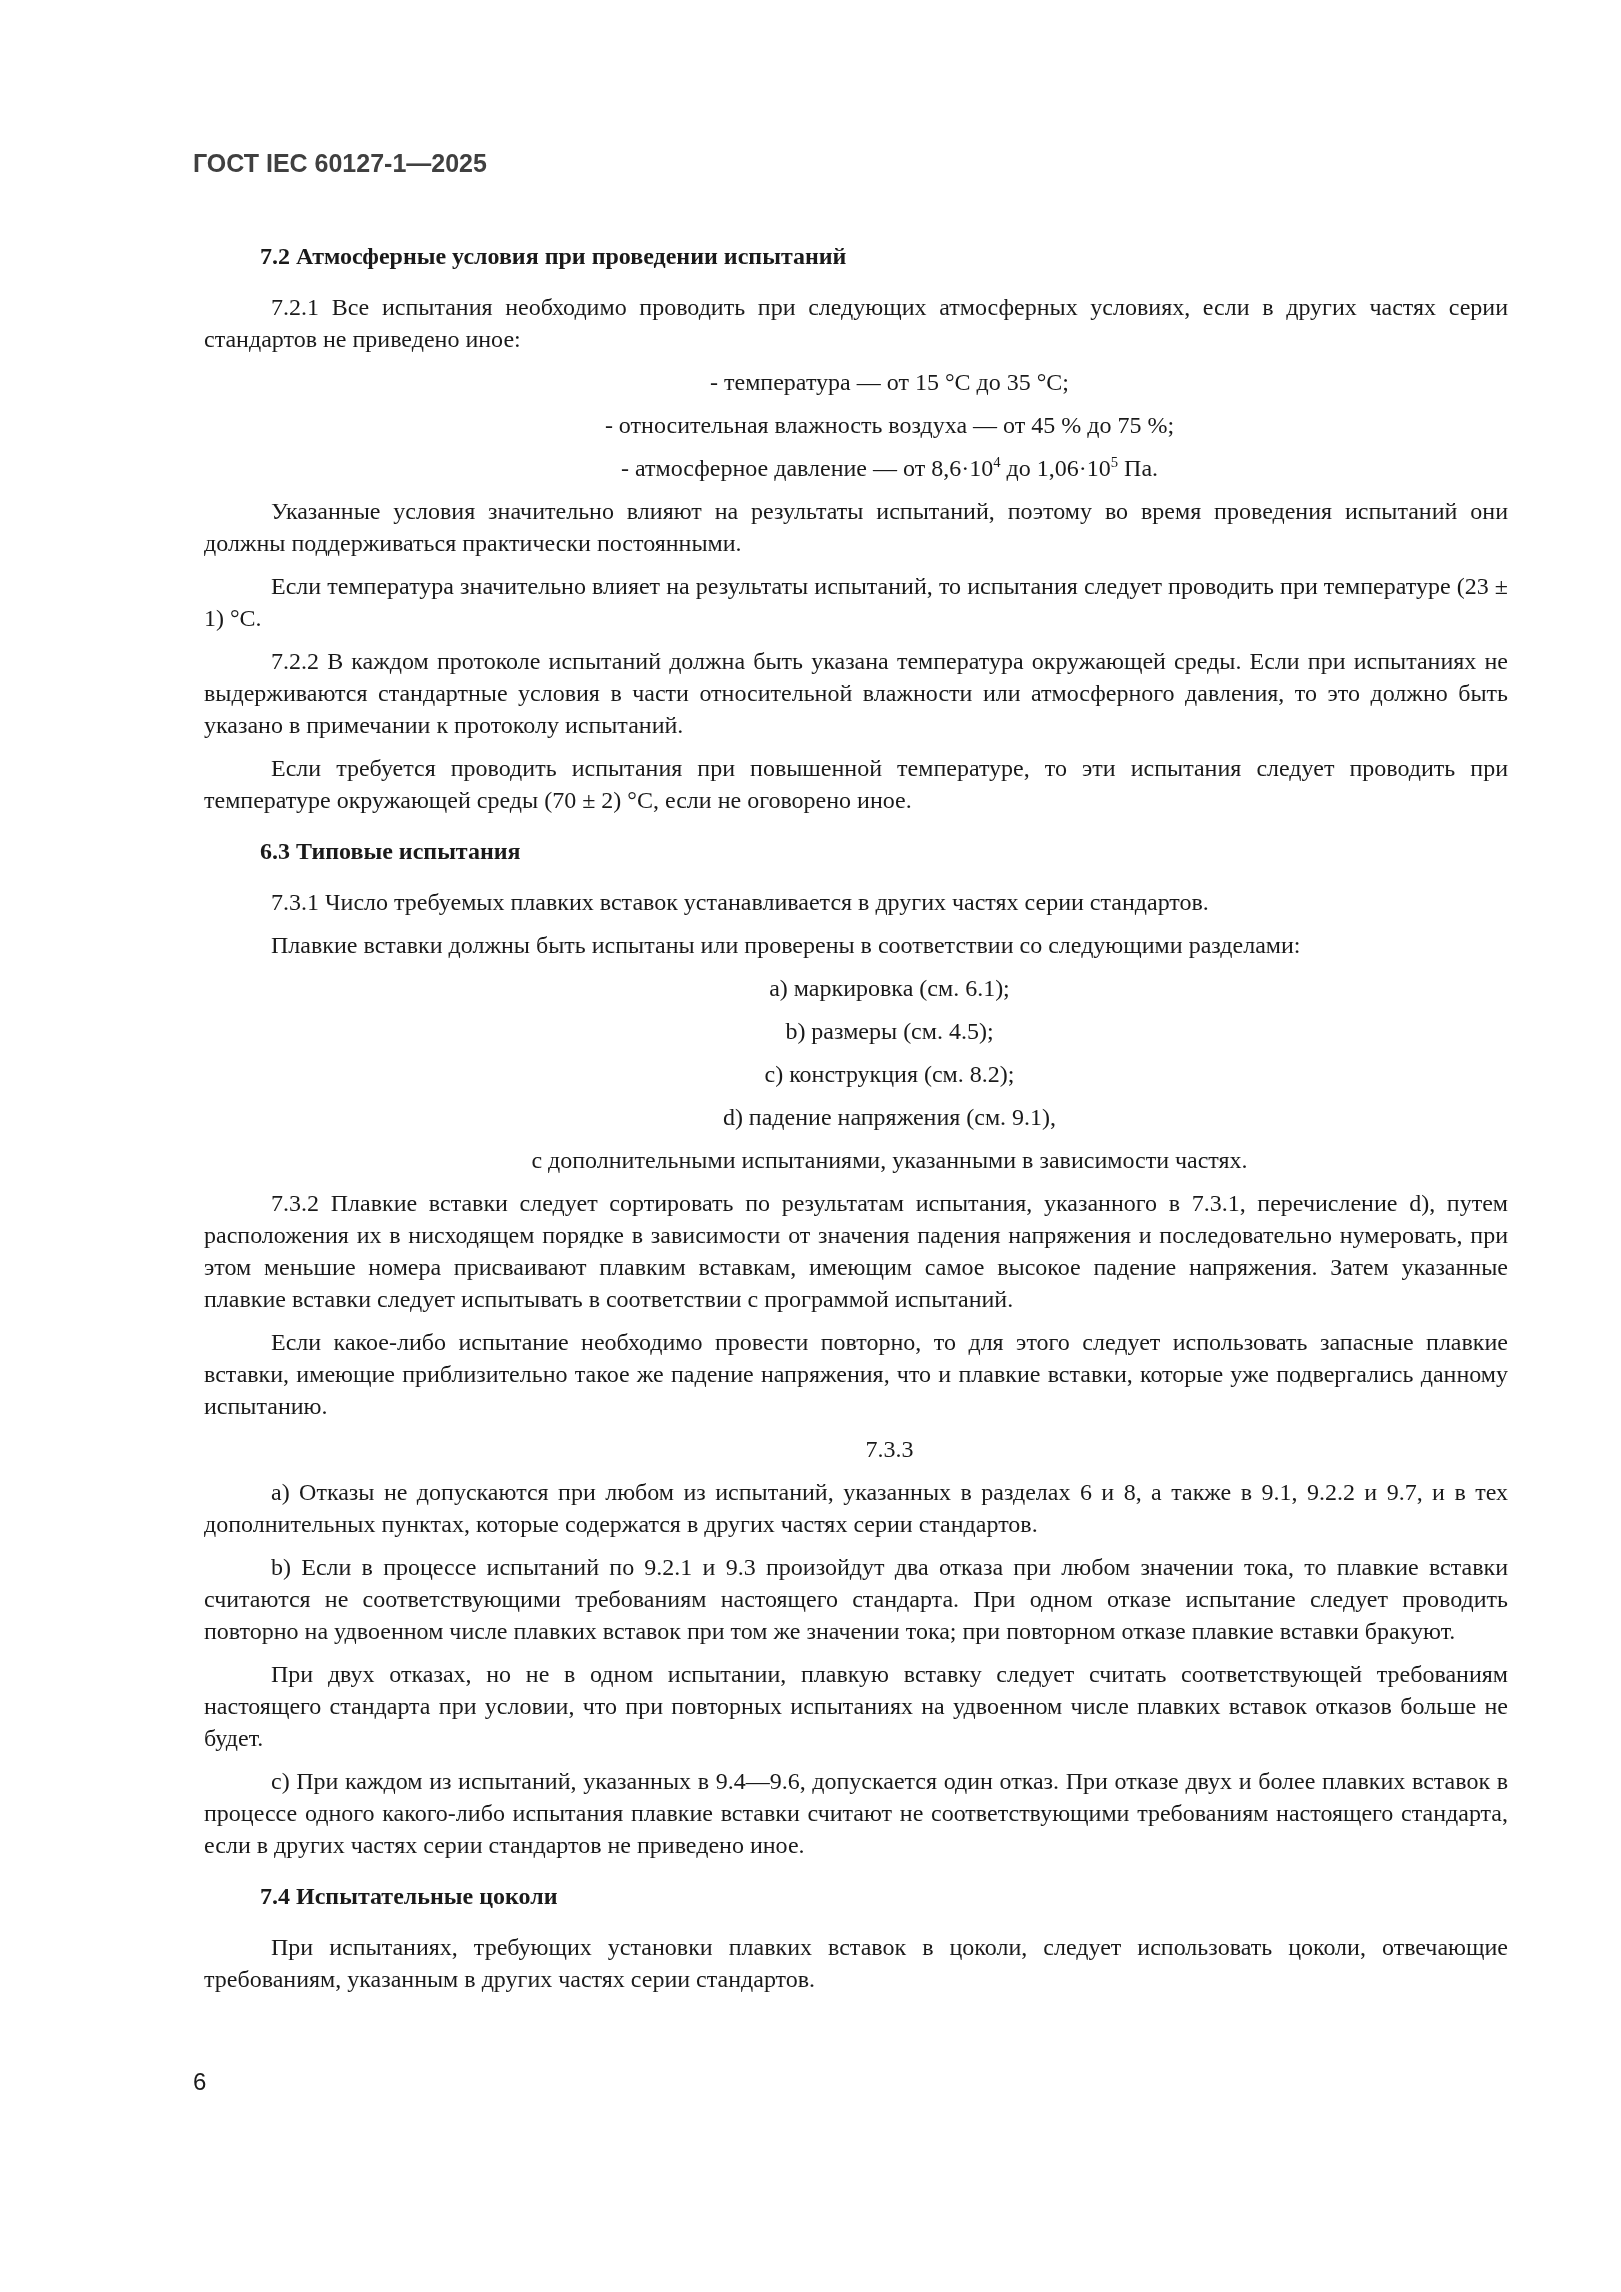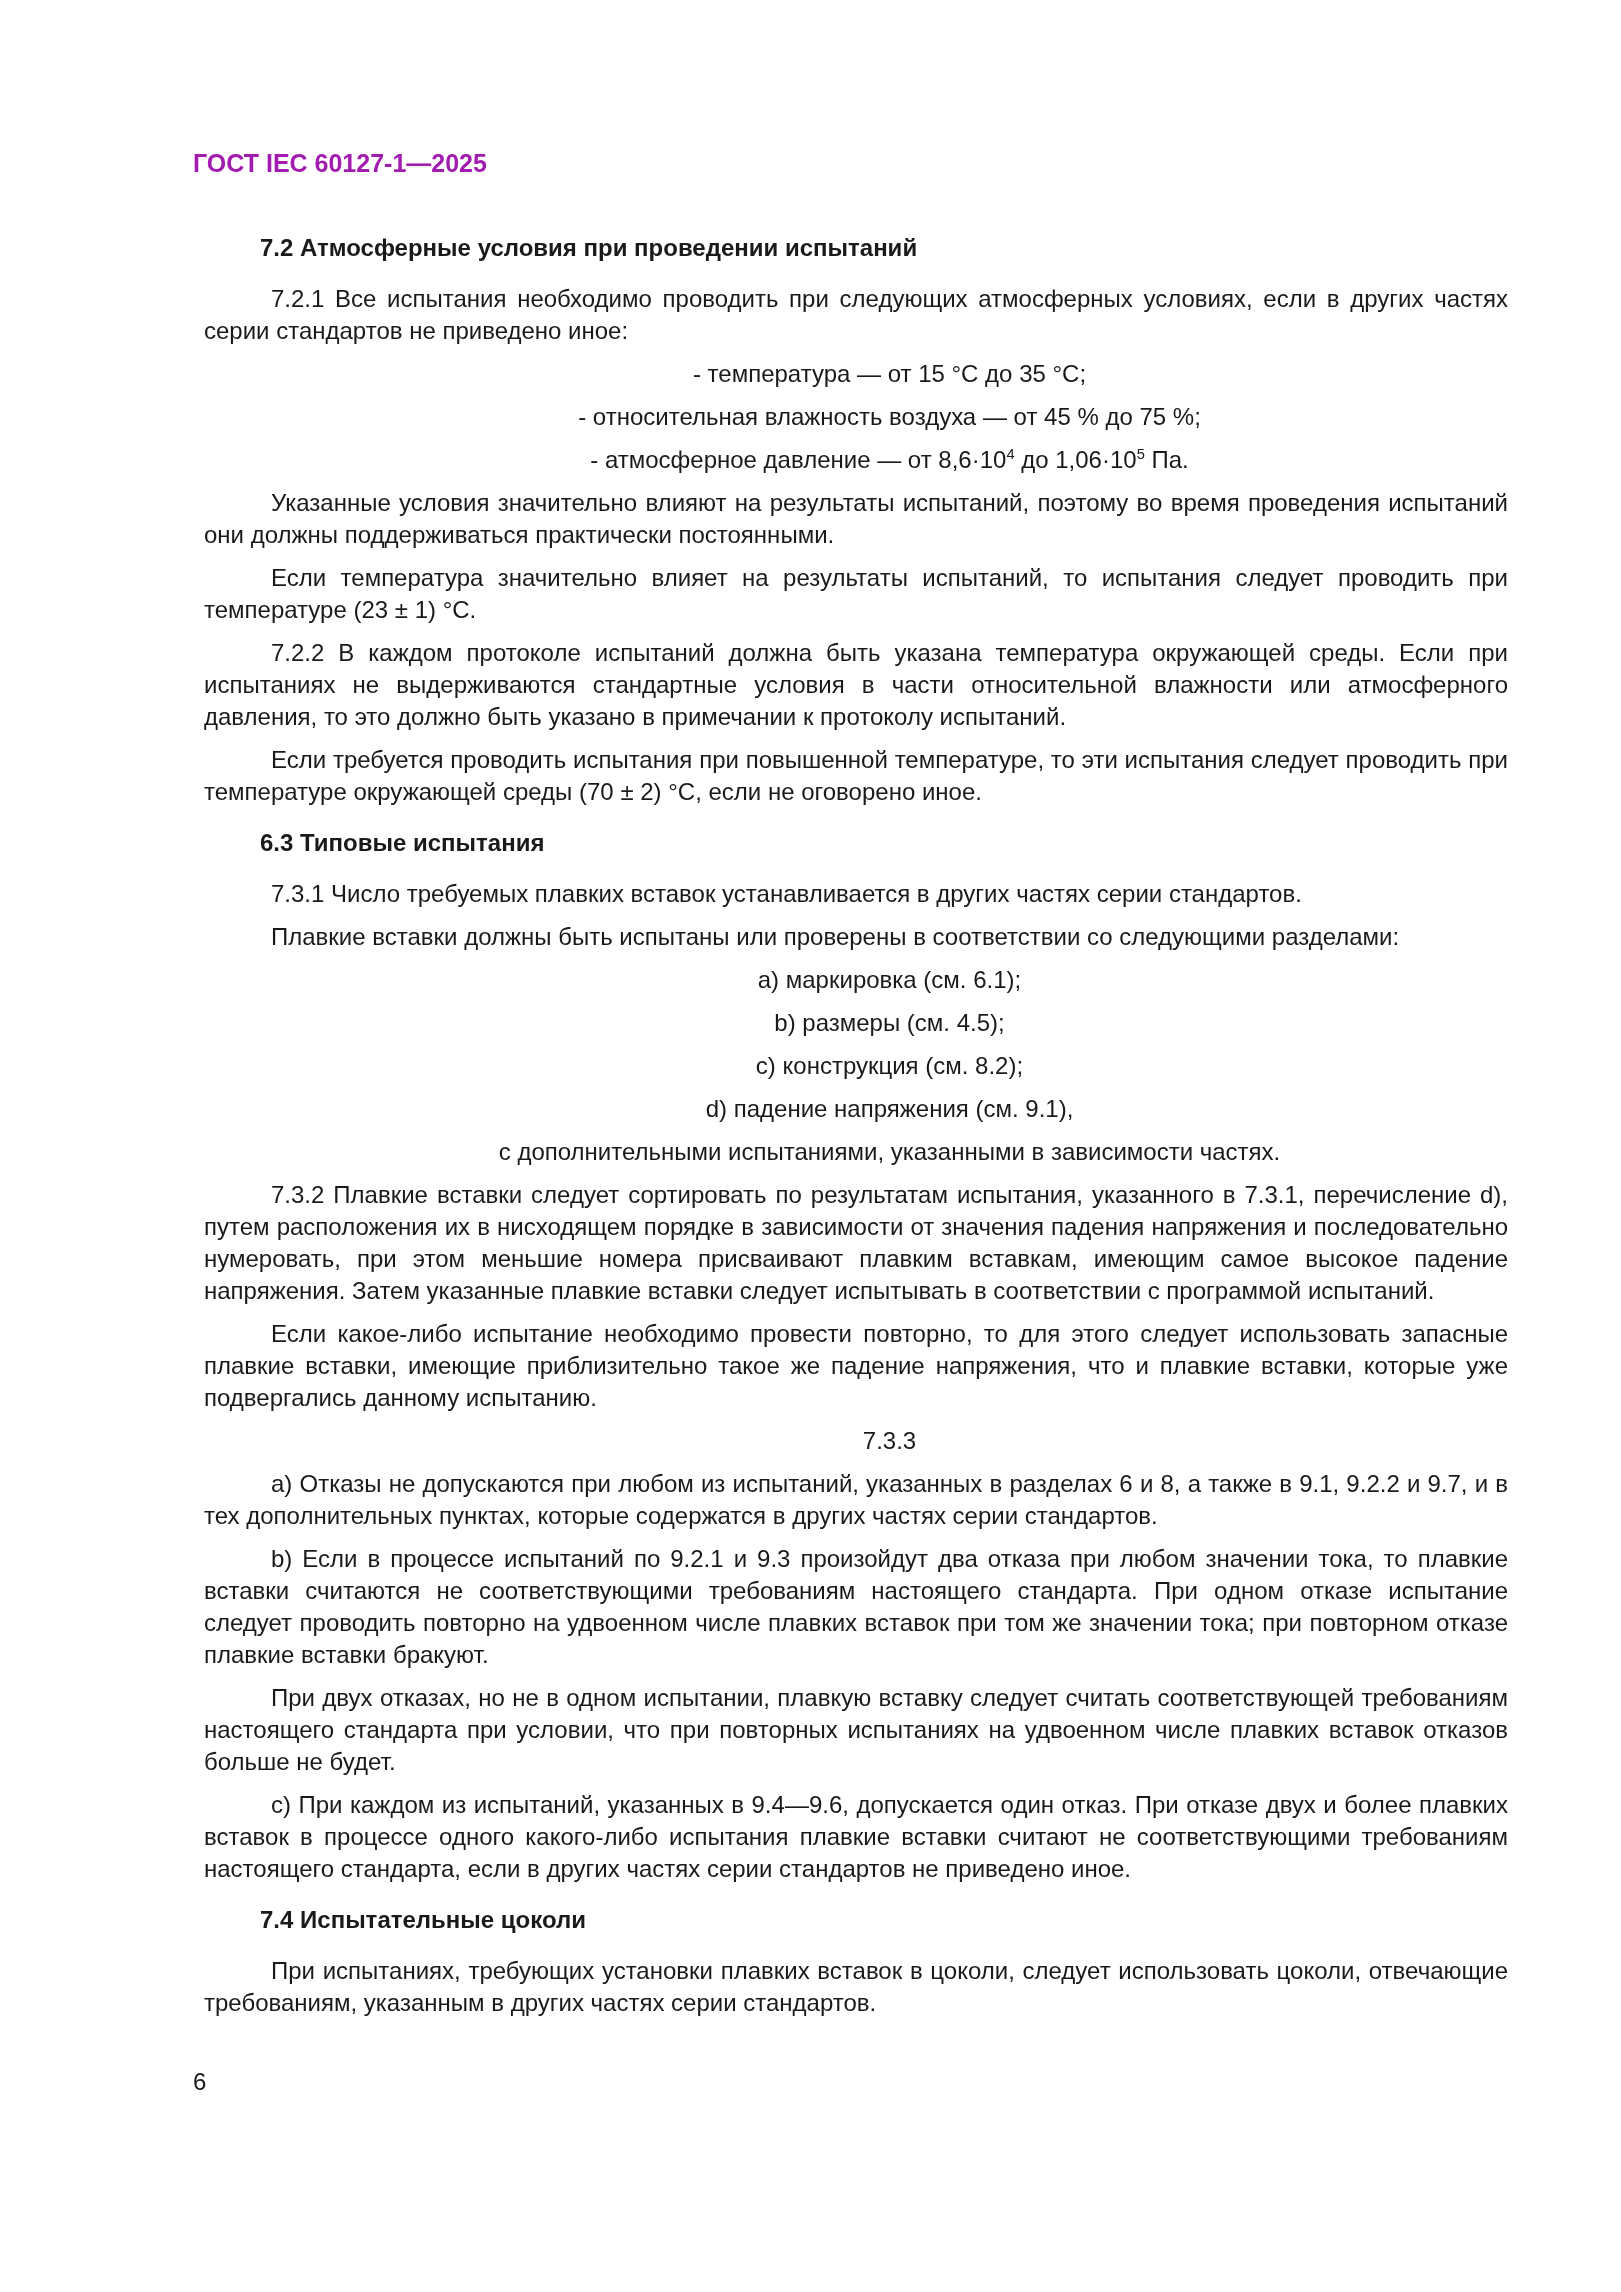--- a/index.html
+++ b/index.html
@@ -1,24 +1,24 @@
 <!DOCTYPE html>
 <html><head>
 <meta charset="utf-8">
 <style>
   html, body { margin: 0; padding: 0; background: #ffffff; }
   body { width: 1621px; height: 2293px; position: relative; overflow: hidden; }
   .doc-header {
     position: absolute; left: 193px; top: 149px;
     font-family: "Liberation Sans", sans-serif;
-    font-weight: bold; font-size: 25px; color: #a21caf;
+    font-weight: bold; font-size: 25px; color: #404040;
     margin: 0;
   }
-  .content { position: absolute; left: 193px; top: 232px; width: 1326px;
-    font-family: Liberation Sans, sans-serif; color: #1a1a1a;
+  .content { position: absolute; left: 193px; top: 240px; width: 1326px;
+    font-family: Liberation Serif, serif; color: #1a1a1a;
     font-size: 24px; line-height: 32px; }
   .content h2 {
     font-size: 24px; font-weight: bold; margin: 0 0 18.6px 0; padding-left: 67px;
     line-height: 32px;
   }
   .content h2.later { margin-top: 19.6px; }
   .content p { margin: 11px; text-align: justify; text-indent: 67px; }
   .content p.li { text-align: center; }
   .content sup { font-size: 14.7px; line-height: 0; vertical-align: 8.8px; }
   .page-number {

